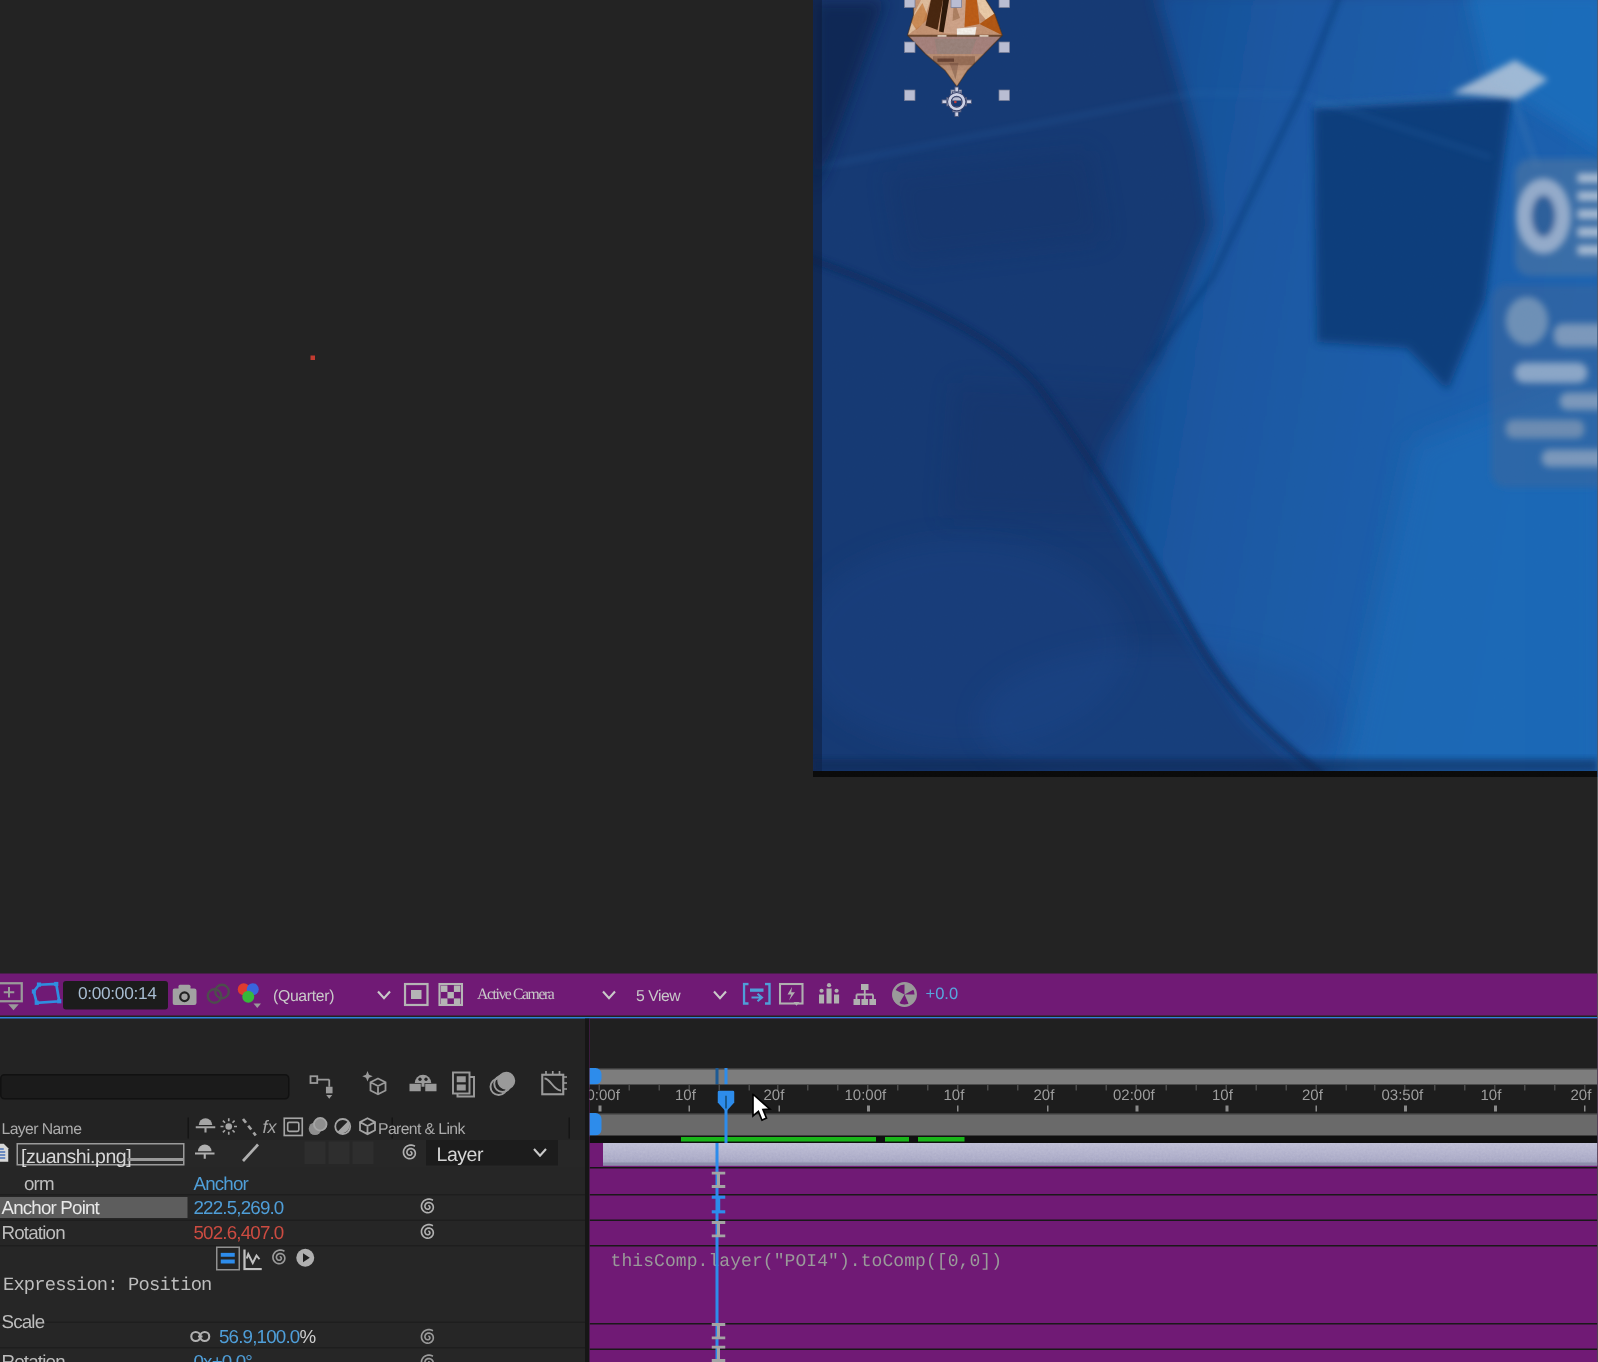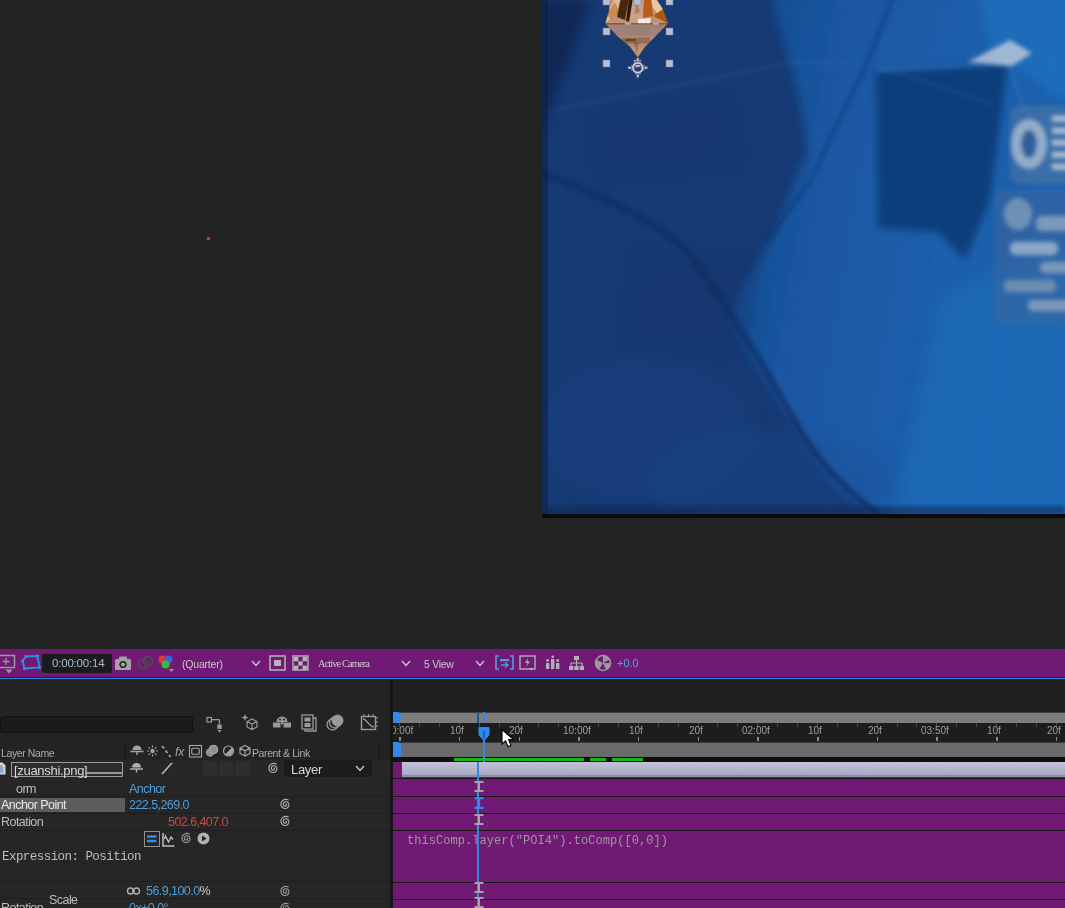--- a/index.html
+++ b/index.html
@@ -2,21 +2,21 @@
 <html><head>
 <meta charset="utf-8">
 <style>
   html,body{margin:0;padding:0;}
   body{width:1065px;height:908px;background:#232323;overflow:hidden;position:relative;
        font-family:"Liberation Sans",sans-serif;}
   .abs{position:absolute;}
   .txt{color:#bdbdbd;font-size:12.5px;letter-spacing:-0.55px;white-space:nowrap;}
   .hdr{color:#ababab;font-size:10.5px;letter-spacing:-0.4px;white-space:nowrap;position:absolute;}
   .blue{color:#4f9ed8;}
-  .red{color:#cc4b41;margin-left:39px;}
+  .red{color:#cc4b41;}
 </style>
 </head>
 <body>
 
 <div class="abs" style="left:542px;top:0;width:523px;height:518px;">
 <svg width="523" height="518" viewBox="0 0 523 518">
   <defs>
     <linearGradient id="lightband" x1="0" y1="0" x2="1" y2="0.25">
       <stop offset="0" stop-color="#17488b"></stop>
       <stop offset="0.35" stop-color="#1a58a0"></stop>
@@ -415,21 +415,21 @@
   </svg>
   <svg class="abs" style="left:180px;top:153px;" width="13" height="13" viewBox="0 0 13 13">
     <path d="M6.5 6.05 L6.62 5.98 L6.76 5.95 L6.93 5.95 L7.1 6.0 L7.26 6.11 L7.41 6.27 L7.52 6.47 L7.58 6.71 L7.59 6.97 L7.52 7.24 L7.39 7.51 L7.19 7.75 L6.92 7.95 L6.6 8.09 L6.24 8.15 L5.85 8.13 L5.47 8.02 L5.1 7.81 L4.78 7.52 L4.52 7.14 L4.34 6.7 L4.27 6.22 L4.31 5.71 L4.47 5.21 L4.74 4.74 L5.12 4.33 L5.6 4.0 L6.16 3.78 L6.77 3.69 L7.4 3.74 L8.02 3.93 L8.6 4.27 L9.1 4.73 L9.5 5.31 L9.77 5.98 L9.88 6.71 L9.83 7.47 L9.61 8.21 L9.23 8.9 L8.68 9.51 L8.01 9.99 L7.23 10.31 L6.38 10.46 L5.49 10.42 L4.63 10.18 L3.82 9.74 L3.11 9.13 L2.55 8.36 L2.16 7.47 L1.97 6.5 L2.0 5.49 L2.25 4.5 L2.72 3.57 L3.4 2.76 L4.26 2.1 L5.25 1.63 L6.34 1.4 L7.47 1.41 L8.59 1.66 L9.64 2.17" fill="none" stroke="#9a9a9a" stroke-width="1.1"></path>
   </svg>
   <svg class="abs" style="left:197px;top:153px;" width="13" height="13" viewBox="0 0 13 13">
     <circle cx="6.5" cy="6.5" r="6" fill="#b0b0b0"></circle>
     <path d="M5 3.5 L9.5 6.5 L5 9.5 Z" fill="#1e1e1e"></path>
   </svg>
   <div class="abs txt" style="left:2px;top:171px;font-family:Liberation Mono, monospace;">Expression: Position</div>
 
-  <div class="abs txt" style="left:1px;top:214px;padding-left:48px;">Scale</div>
+  <div class="abs txt" style="left:1px;top:195px;">Scale</div>
   <svg class="abs" style="left:126px;top:207px;" width="15" height="10" viewBox="0 0 15 10">
     <circle cx="4.5" cy="5" r="3" fill="none" stroke="#b0b0b0" stroke-width="1.4"></circle>
     <circle cx="10.5" cy="5" r="3" fill="none" stroke="#b0b0b0" stroke-width="1.4"></circle>
     <path d="M6 5 L9 5" stroke="#b0b0b0" stroke-width="1.4"></path>
   </svg>
   <div class="abs txt blue" style="left:146px;top:205px;">56.9,100.0<span style="color:#cfcfcf;">%</span></div>
 
   <div class="abs txt" style="left:1px;top:222px;">Rotation</div>
   <div class="abs txt blue" style="left:129px;top:222px;">0x+0.0°</div>
 

